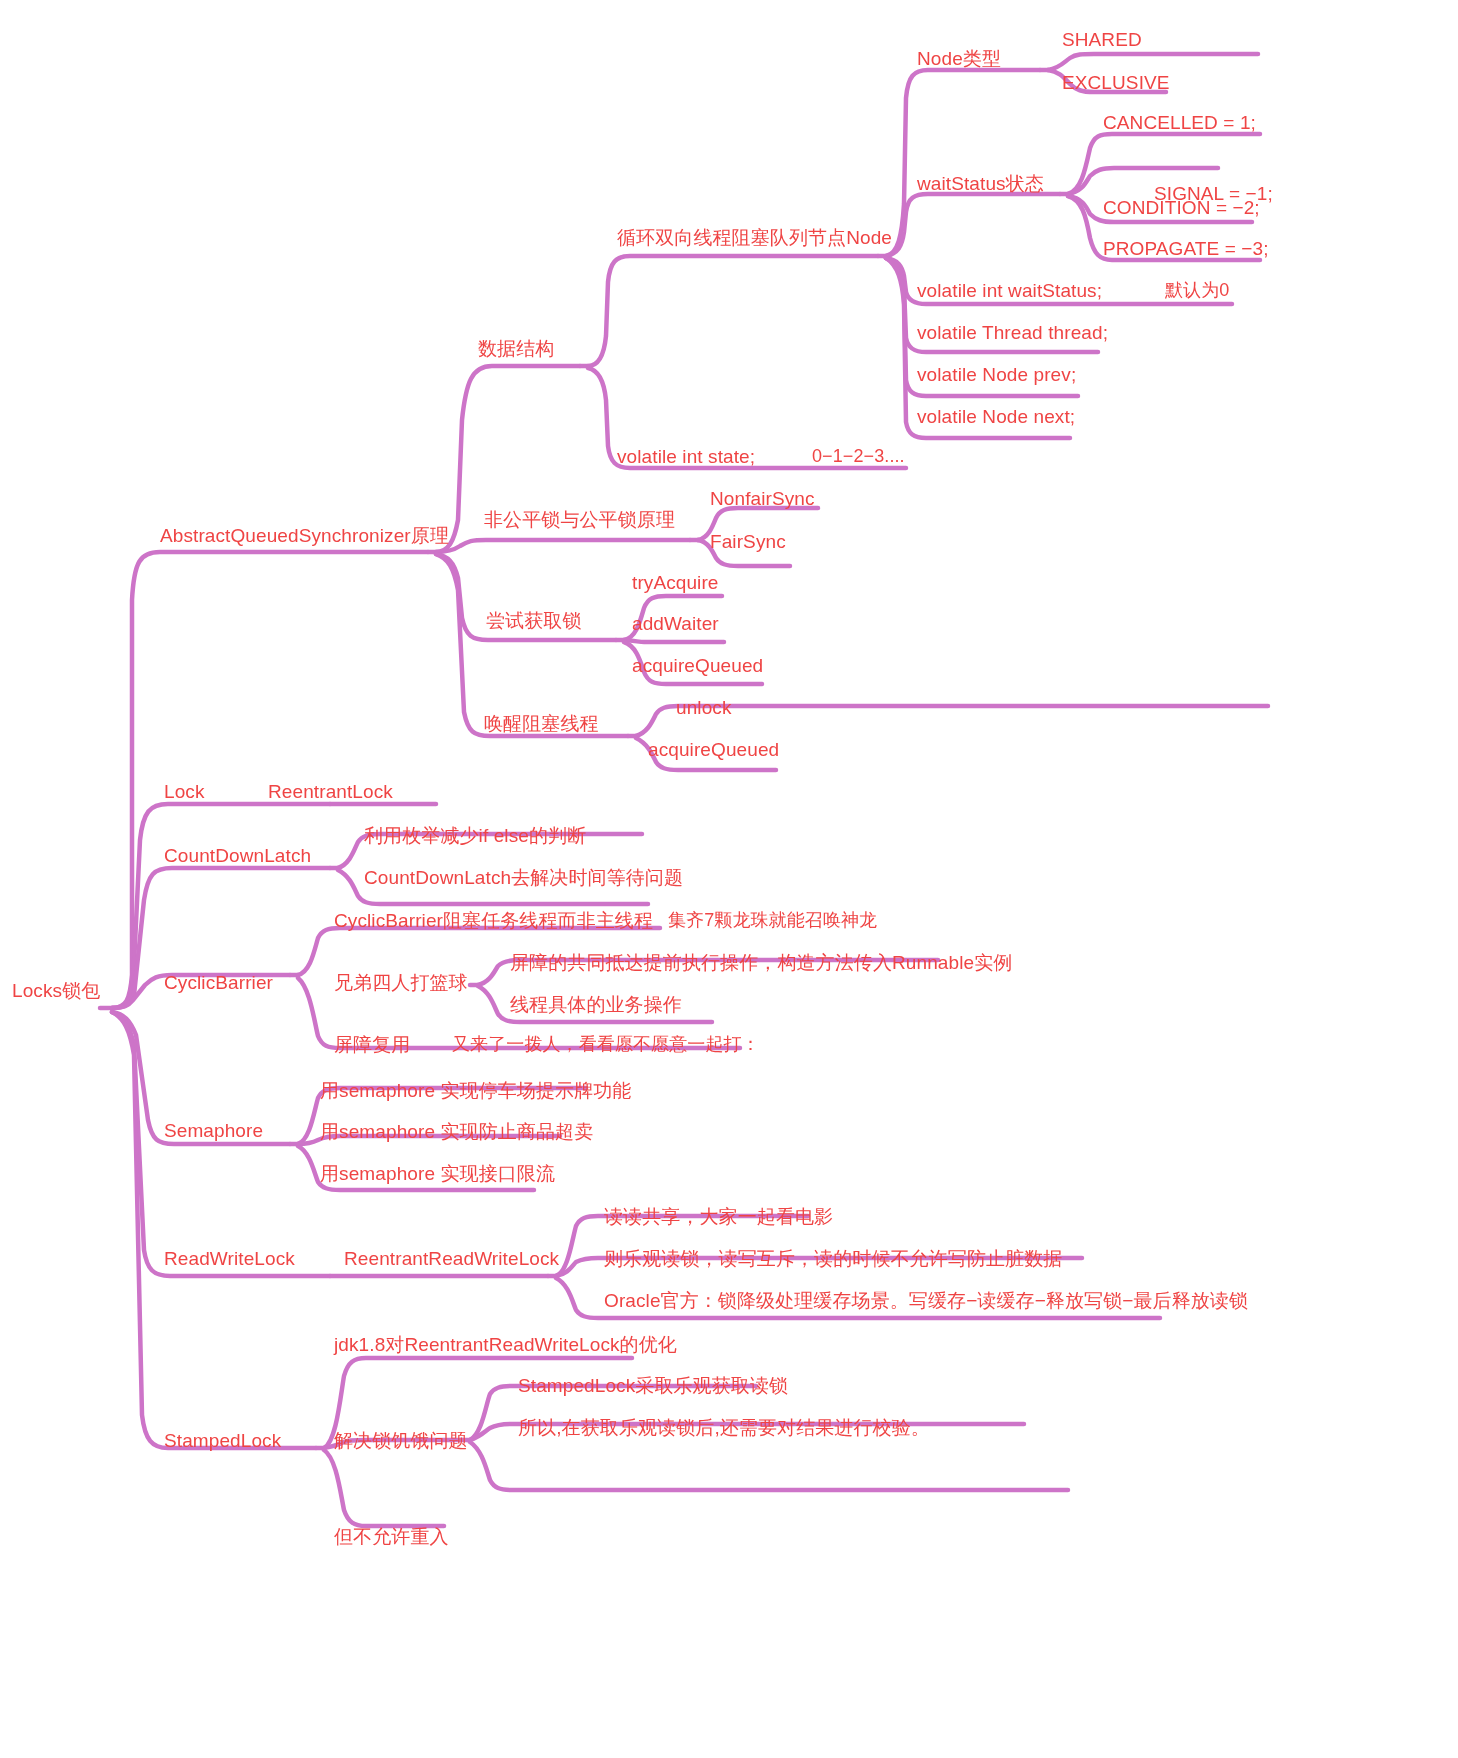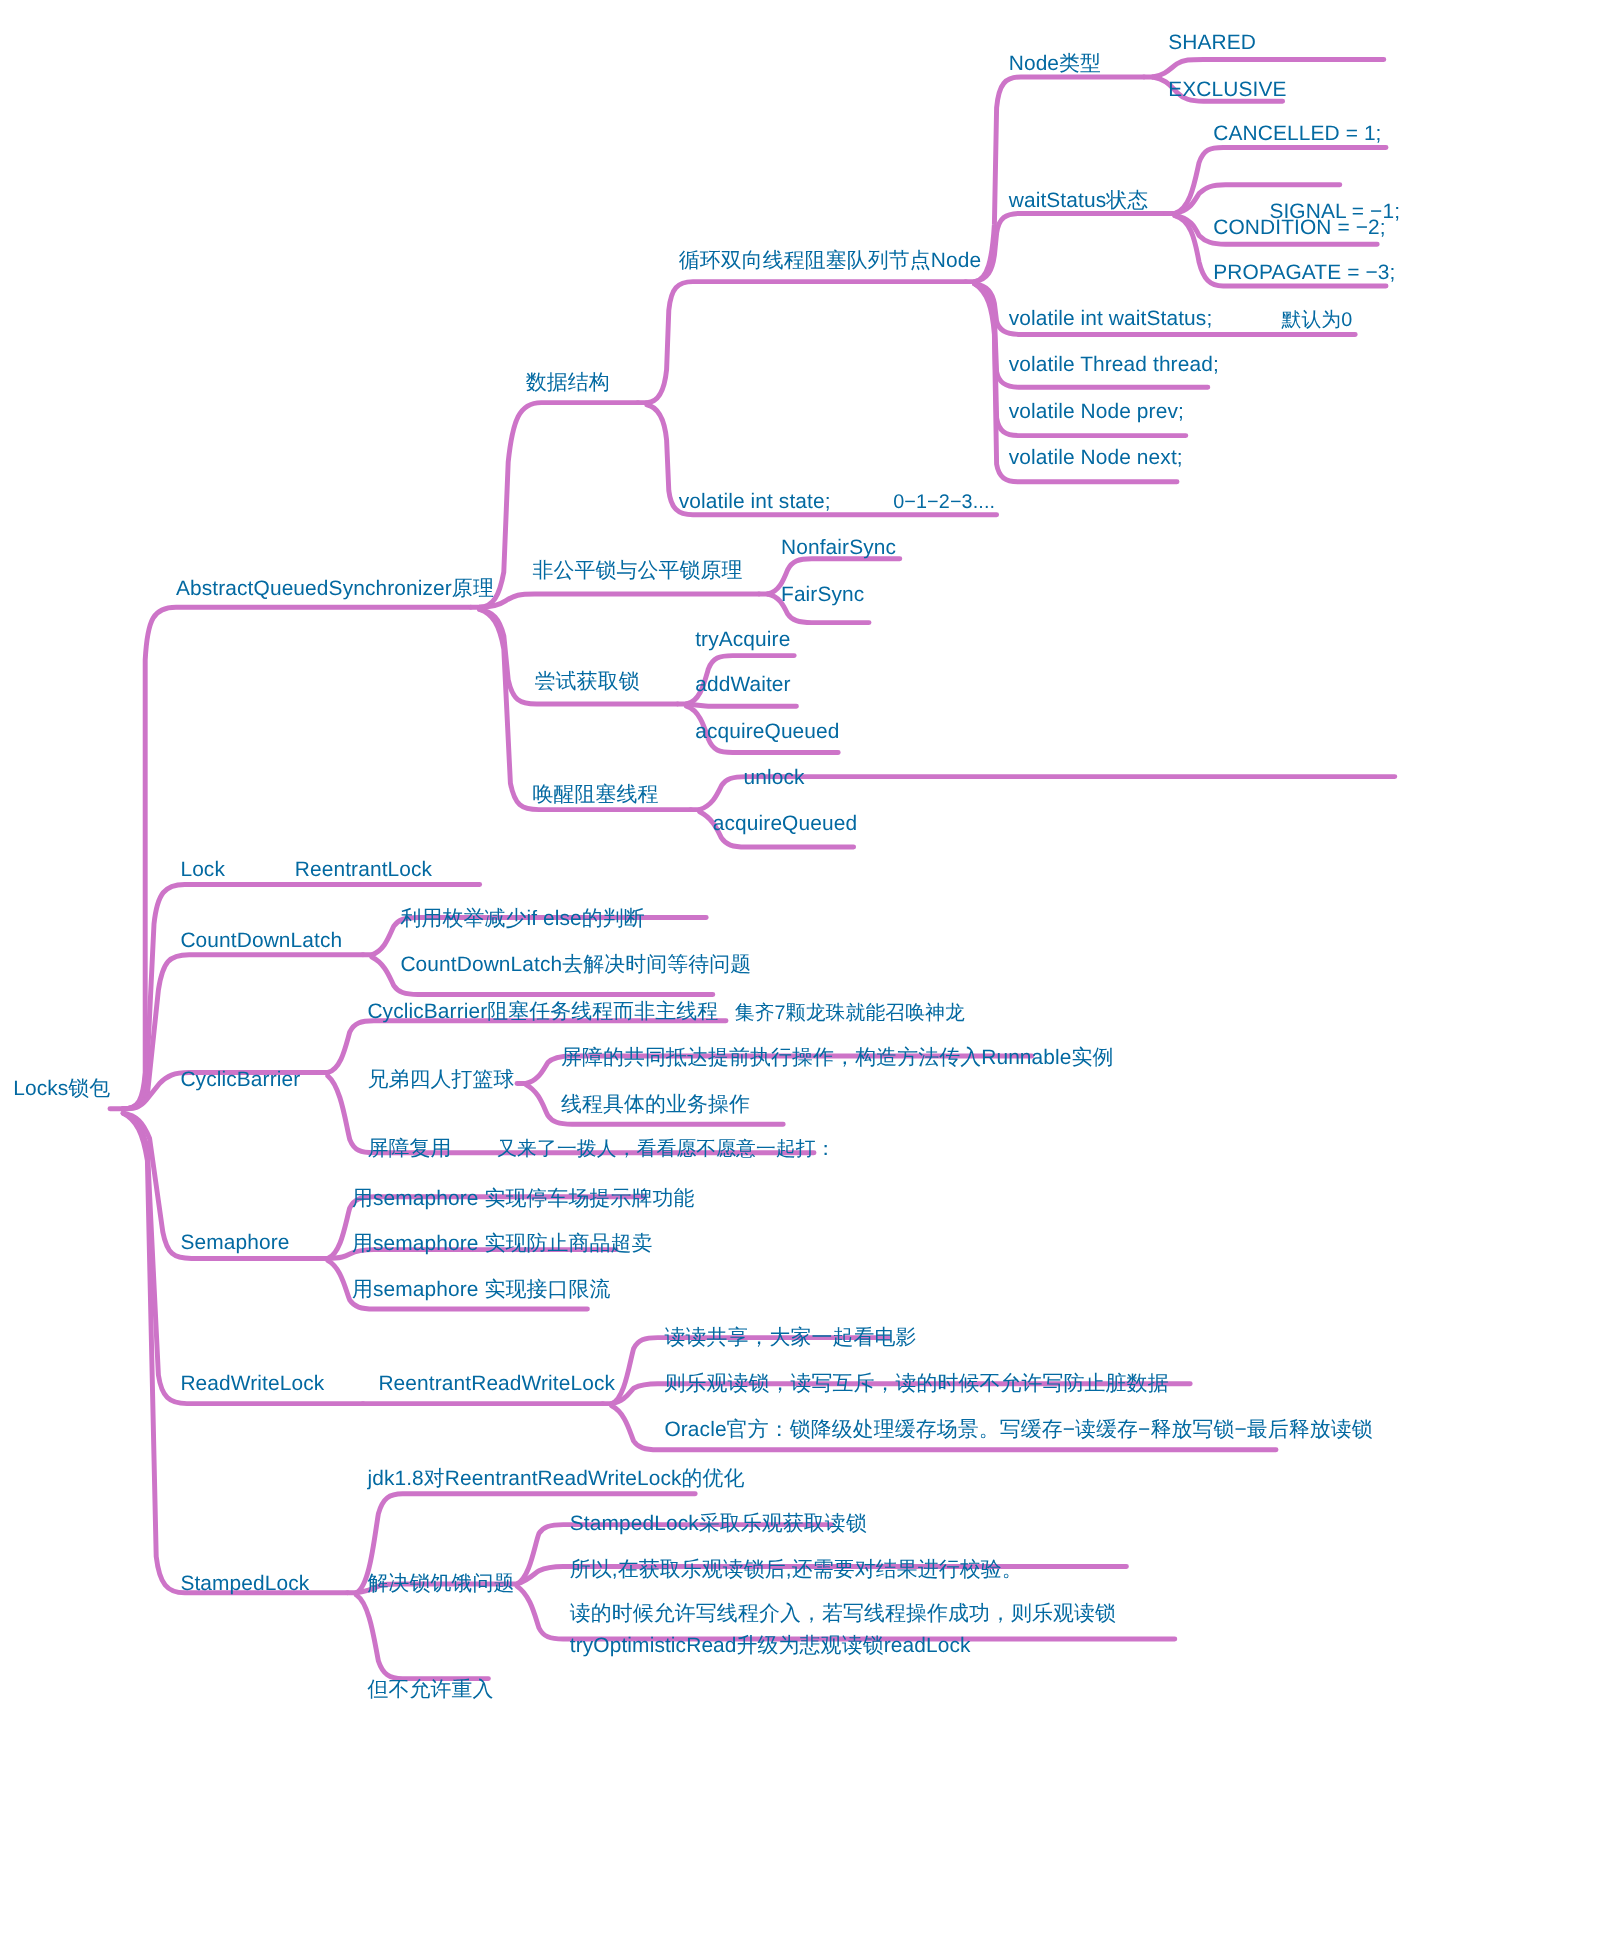--- a/index.html
+++ b/index.html
@@ -25,21 +25,21 @@
   }
   #edges path {
     fill: none;
     stroke: #cd74c8;
     stroke-width: 4.5;
     stroke-linecap: round;
     stroke-linejoin: round;
   }
   .node {
     position: absolute;
-    color: #0369a1;
+    color: #ef4444;
     white-space: nowrap;
     line-height: 1.1;
     transform: translateY(-50%);
     letter-spacing: 0.1px;
   }
   .node.root {
     font-size: 19px;
   }
   .node.lvl1 { font-size: 19px; }
   .node.lvl2 { font-size: 19px; }
@@ -227,17 +227,15 @@
   <div class="node lvl2" style="left:344px; top:1259px;">ReentrantReadWriteLock</div>
   <div class="node lvl3" style="left:604px; top:1217px;">读读共享，大家一起看电影</div>
   <div class="node lvl3" style="left:604px; top:1259px;">则乐观读锁，读写互斥，读的时候不允许写防止脏数据</div>
   <div class="node lvl3" style="left:604px; top:1301px;">Oracle官方：锁降级处理缓存场景。写缓存−读缓存−释放写锁−最后释放读锁</div>
 
   <div class="node lvl1" style="left:164px; top:1441px;">StampedLock</div>
   <div class="node lvl2" style="left:334px; top:1345px;">jdk1.8对ReentrantReadWriteLock的优化</div>
   <div class="node lvl2" style="left:334px; top:1441px;">解决锁饥饿问题</div>
   <div class="node lvl3" style="left:518px; top:1386px;">StampedLock采取乐观获取读锁</div>
   <div class="node lvl3" style="left:518px; top:1428px;">所以,在获取乐观读锁后,还需要对结果进行校验。</div>
-  <div class="node lvl3 two-line" style="left:518px; top:1482px;">读的时候允许写线程介入，若写线程操作成功，则乐观读锁
-tryOptimisticRead升级为悲观读锁readLock</div>
   <div class="node lvl2" style="left:334px; top:1537px;">但不允许重入</div>
 
 </div>
 
 </body></html>

